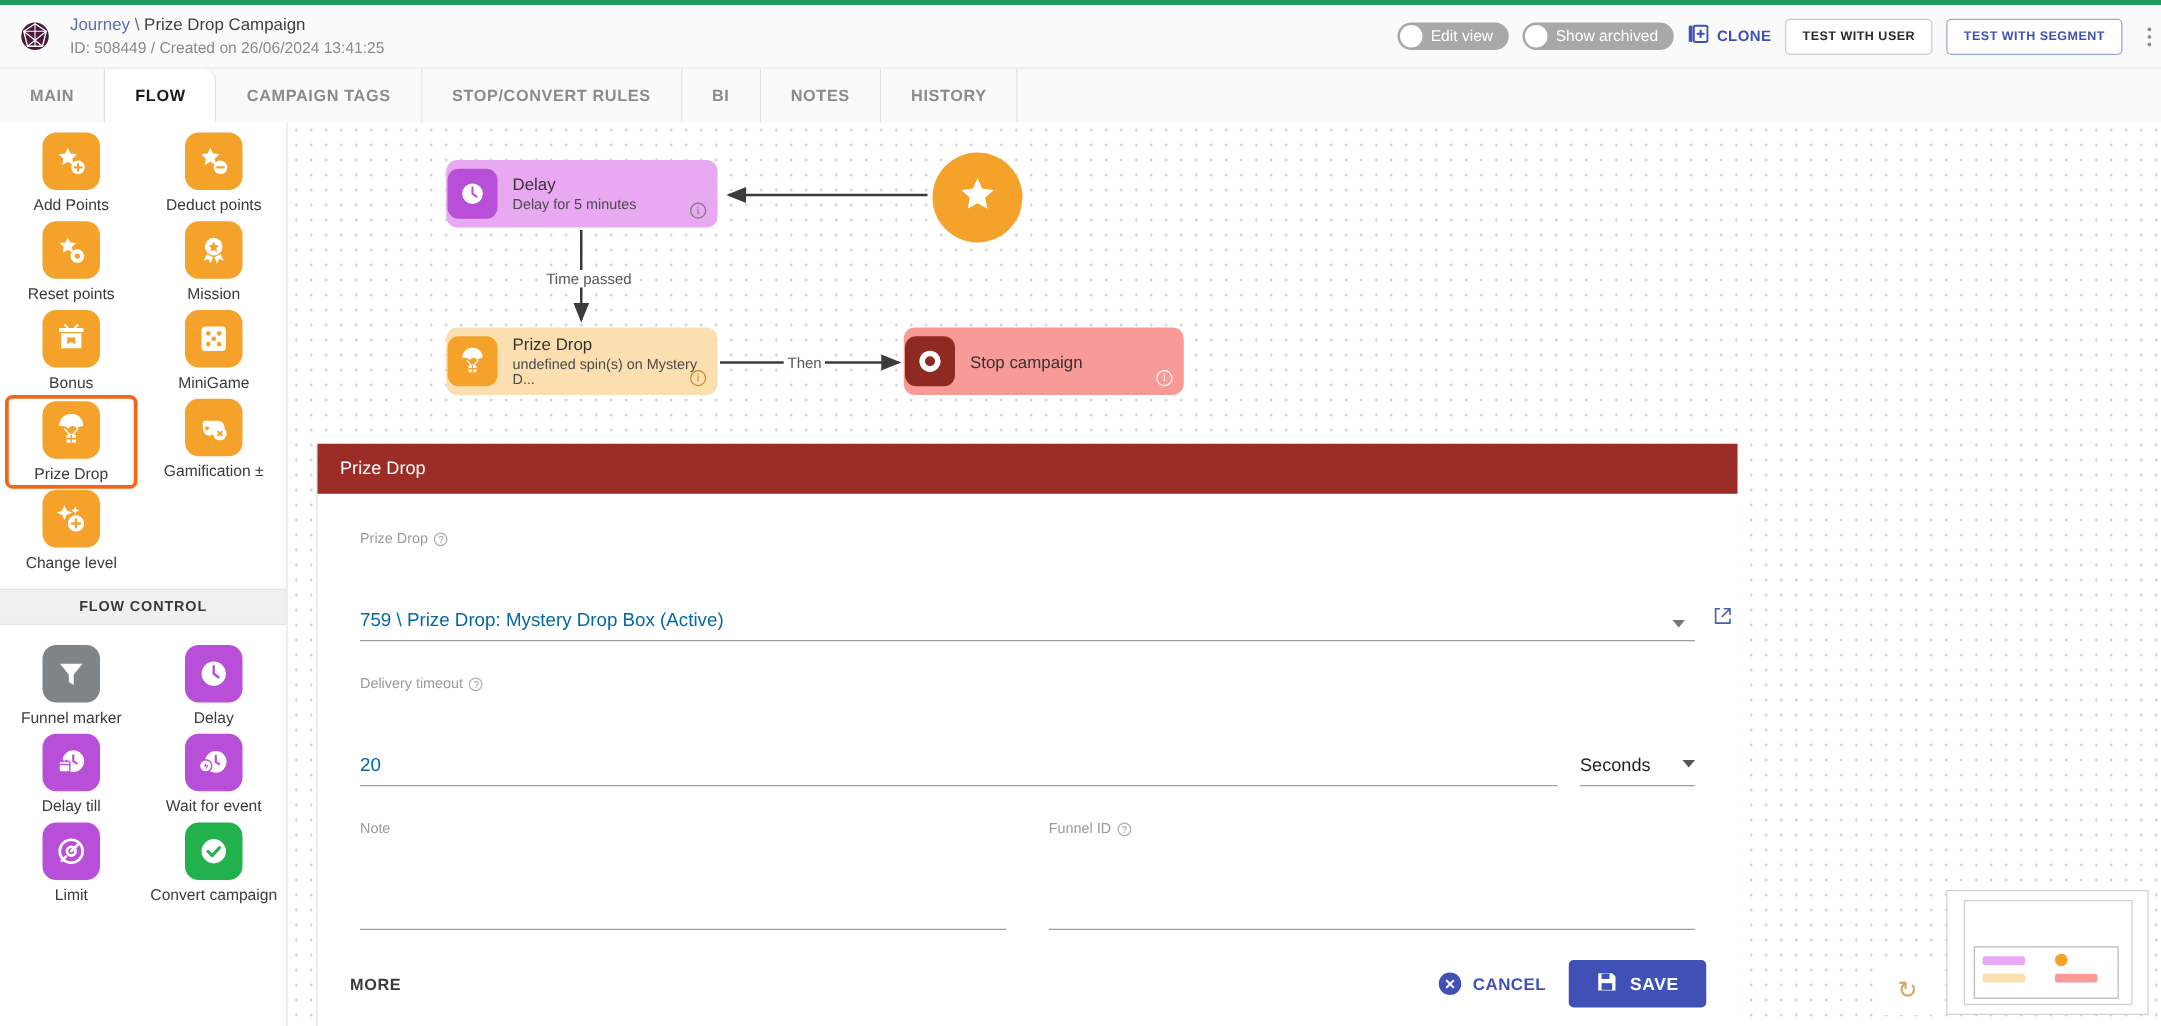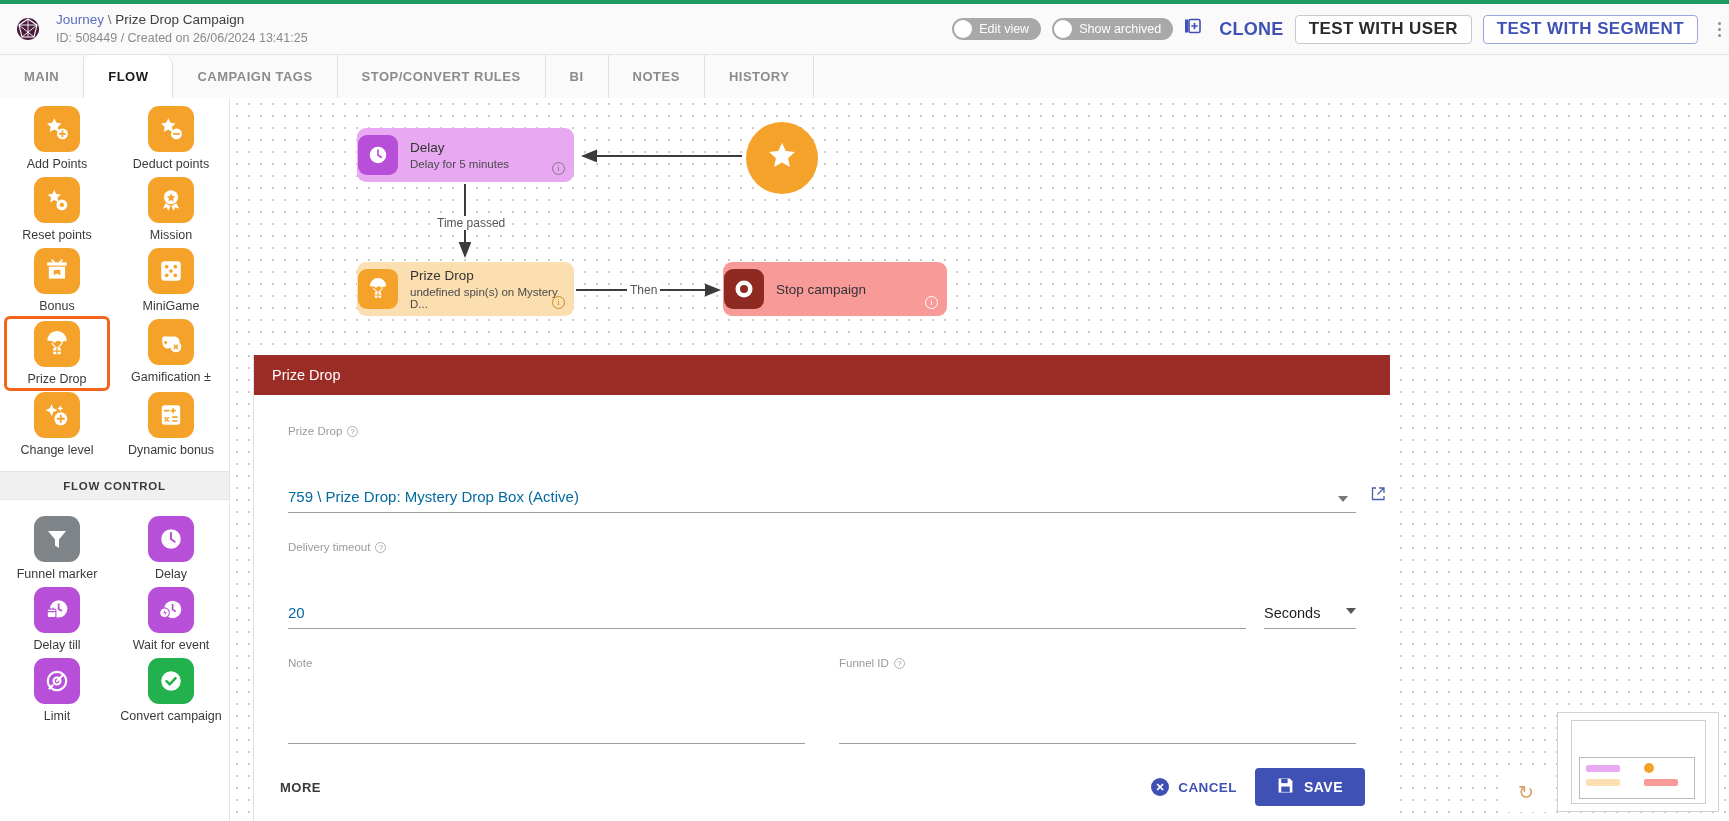--- a/index.html
+++ b/index.html
@@ -26,25 +26,25 @@
   .crumb .lnk { color:#5a6fb8; }
   .crumb .sep { color:#6a6a6a; }
   .subid { font-size:12.5px; color:#8a8a8a; margin-top:2px; }
 
   .hdr-right { margin-left:auto; display:flex; align-items:center; gap:11px; }
   .toggle {
     display:flex; align-items:center; height:22px; border-radius:11px;
     background:#a8a8a8; padding:0 12px 0 2px; color:#ffffff; font-size:12.5px;
   }
   .toggle .knob { width:18px; height:18px; border-radius:50%; background:#fff; margin-right:7px; }
-  .clone-btn { display:flex; align-items:center; gap:18px; color:#3f51b5; font-size:18px; font-weight:600; letter-spacing:.3px; }
+  .clone-btn { display:flex; align-items:center; gap:7px; color:#3f51b5; font-size:12px; font-weight:600; letter-spacing:.3px; }
   .btn-outline {
     height:29px; padding:0 13px; display:flex; align-items:center; justify-content:center;
     border:1px solid #c9c9c9; border-radius:4px; background:#fff;
-    font-size:17px; font-weight:700; letter-spacing:.4px; color:#2a2a2a;
+    font-size:10px; font-weight:700; letter-spacing:.4px; color:#2a2a2a;
   }
   .btn-outline.accent { border-color:#9aa6dc; color:#3f51b5; }
   .kebab { width:20px; display:flex; flex-direction:column; align-items:center; gap:3px; }
   .kebab i { width:3px; height:3px; background:#8d8d8d; border-radius:50%; display:block; }
 
   
   .tabbar { position:absolute; top:55px; left:0; width:1729px; height:43px; background:#fafafa; display:flex; align-items:center; }
   .tab {
     height:43px; padding:0 24px; display:flex; align-items:center; justify-content:center; gap:6px;
     font-size:13px; font-weight:700; letter-spacing:.5px; color:#8b8b8b;
@@ -306,29 +306,20 @@
           <svg width="26" height="26" viewBox="0 0 24 24" fill="#fff">
               <path d="M7 2l1.6 3.8L12.5 7.5 8.6 9.2 7 13 5.4 9.2 1.5 7.5 5.4 5.8z"></path>
               <path d="M15 3l.9 2 2 .9-2 .9-.9 2-.9-2-2-.9 2-.9z"></path>
               <circle cx="15.5" cy="15.5" r="6" fill="#fff"></circle>
               <path d="M15.5 12.5v6M12.5 15.5h6" stroke="#f5a22b" stroke-width="1.7" stroke-linecap="round"></path>
             </svg>
         </div>
         <div class="lbl">Change level</div>
       </div>
 
-      <div class="pitem">
-        <div class="sq" style="background:#f5a22b">
-          <svg width="26" height="26" viewBox="0 0 24 24">
-              <rect x="3.5" y="3" width="17" height="18" rx="2.5" fill="#fff"></rect>
-              <path d="M6 8h4M14 6.2v3.6M12.2 8h3.6M6.5 14.5l3 3M9.5 14.5l-3 3M13.5 14h4M13.5 17.5h4" stroke="#f5a22b" stroke-width="1.5" stroke-linecap="round"></path>
-            </svg>
-        </div>
-        <div class="lbl">Dynamic bonus</div>
-      </div>
     </div>
 
     <div class="section-hdr">FLOW CONTROL</div>
 
     <div class="palette">
       <div class="pitem">
         <div class="sq" style="background:#7f8489">
           <svg width="24" height="24" viewBox="0 0 24 24" fill="#fff">
               <path d="M3 4h18l-7 8.5V21l-4-2.5v-6z"></path>
             </svg>

